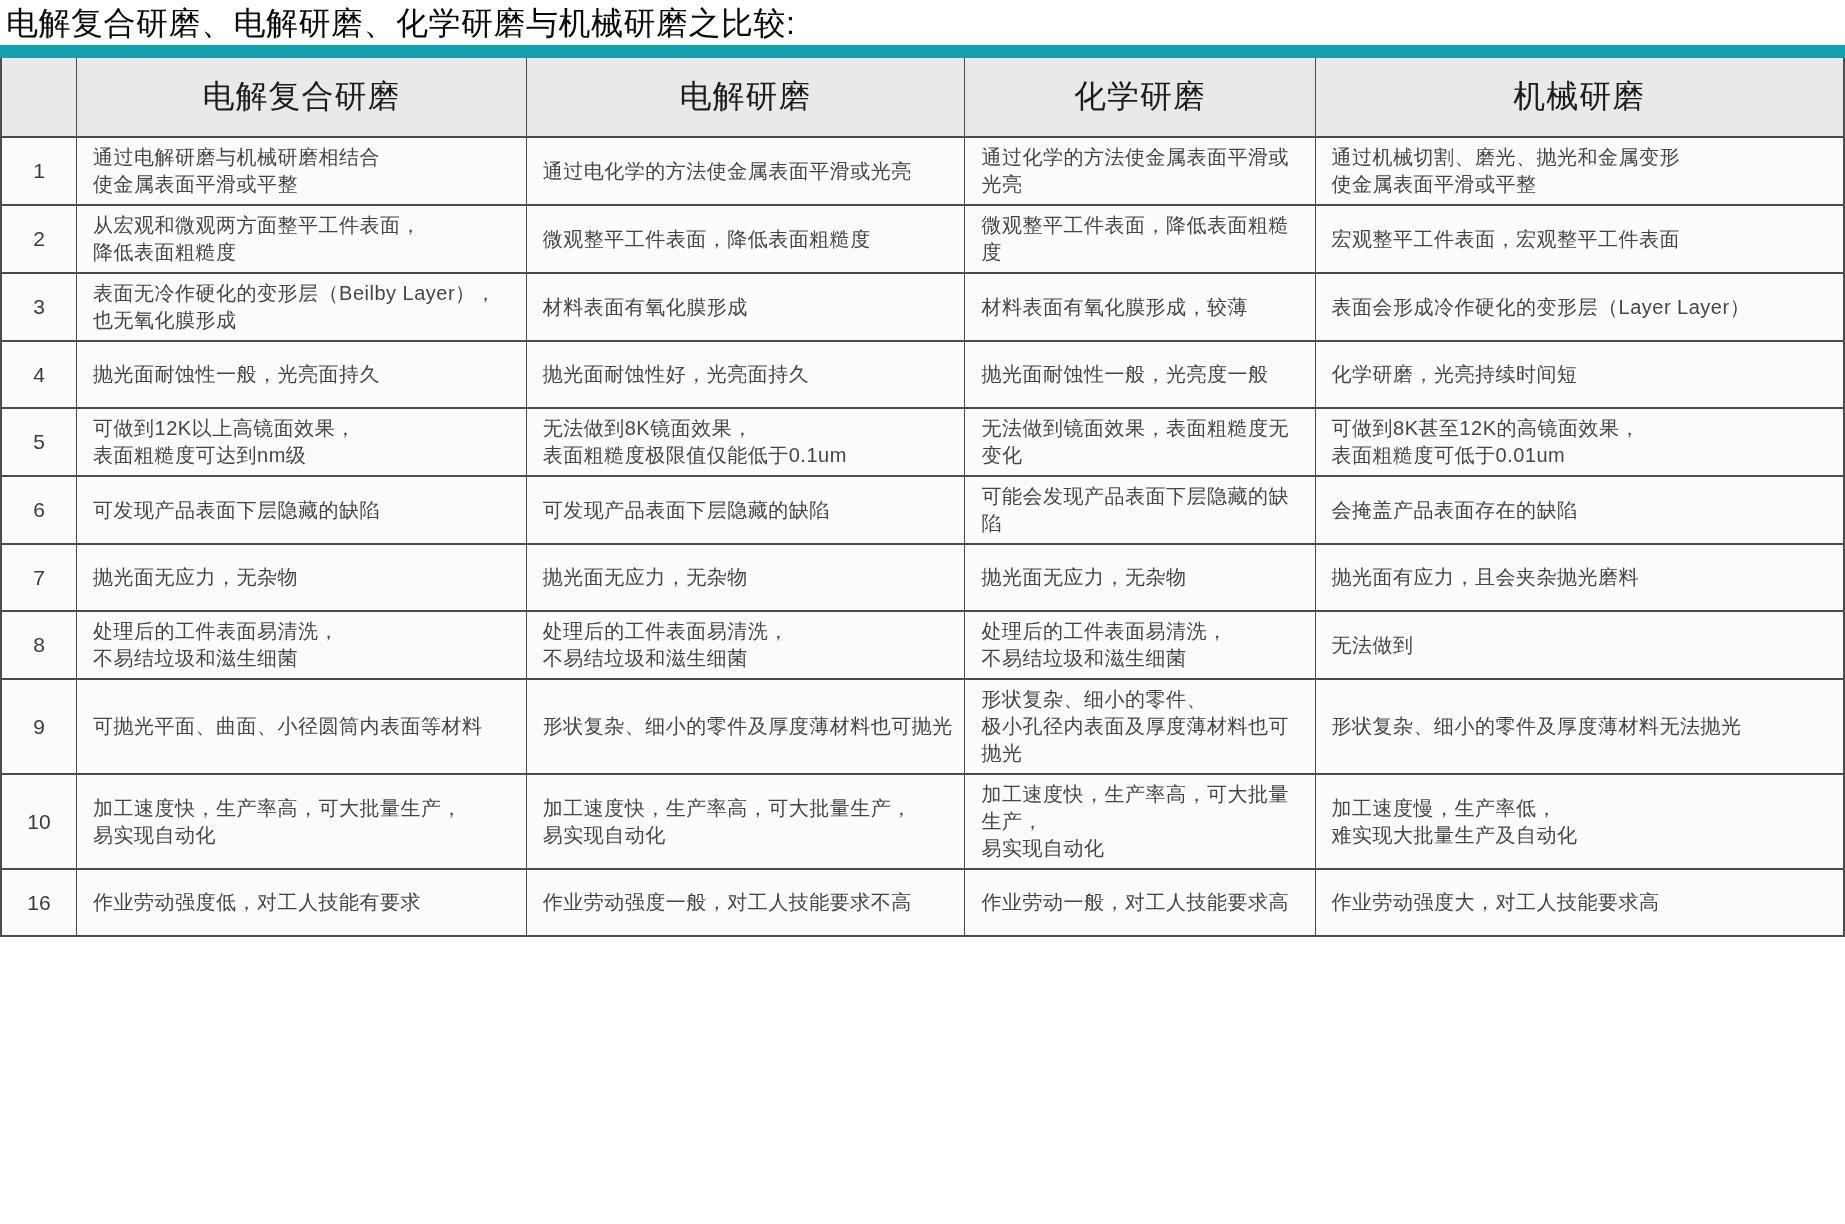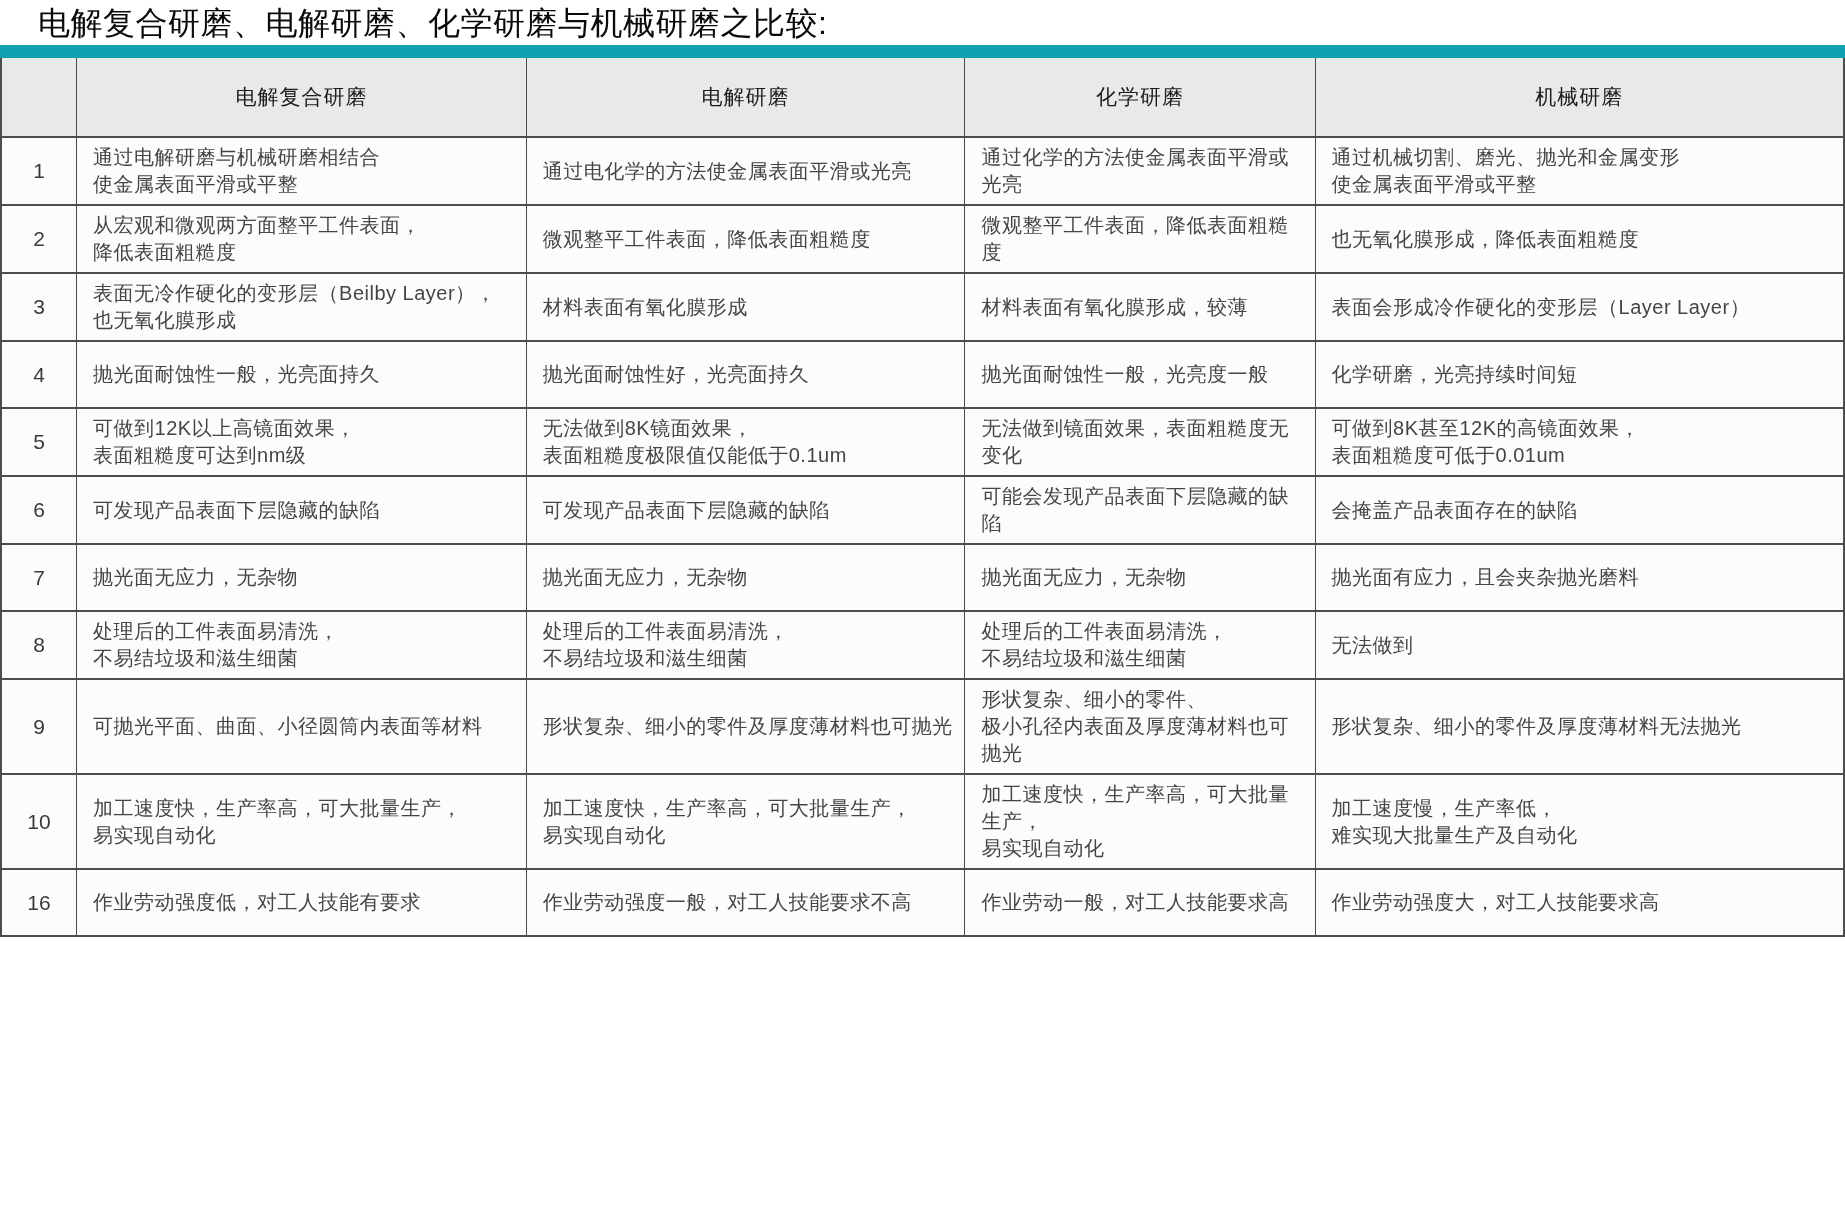--- a/index.html
+++ b/index.html
@@ -11,42 +11,41 @@
     overflow: hidden;
     font-family: "Liberation Sans", "DejaVu Sans", sans-serif;
   }
   .page-title {
     font-size: 32px;
     line-height: 38px;
     color: #0a0a0a;
     padding: 4px 10px 3px 6px;
     letter-spacing: 0.5px;
     font-weight: 400;
-    margin-left: 32px;
   }
   .accent-bar {
     height: 13px;
     width: 100%;
     background: var(--accent, #12a1b0);
   }
   table.cmp {
     width: 100%;
     border-collapse: collapse;
     table-layout: fixed;
     background: #fcfcfc;
   }
   table.cmp th, table.cmp td {
     border-style: solid;
     border-color: var(--border, #4d4d4d);
     border-width: 2px 1px;
   }
   table.cmp th {
     background: var(--header-bg, #e9e9e9);
     height: 76px;
-    font-size: 21px;
+    font-size: 32px;
     font-weight: 400;
     color: var(--header-text, #1c1c1c);
     border-top: none;
     letter-spacing: 1px;
   }
   table.cmp th:first-child, table.cmp td:first-child { border-left-width: 2px; }
   table.cmp th:last-child,  table.cmp td:last-child  { border-right-width: 2px; }
   table.cmp tbody tr { height: 67px; }
   td.cell {
     font-size: 20px;
@@ -100,21 +99,21 @@
     <td class="cell">通过机械切割、磨光、抛光和金属变形
 使金属表面平滑或平整</td>
   </tr>
 
   <tr>
     <td class="num">2</td>
     <td class="cell">从宏观和微观两方面整平工件表面，
 降低表面粗糙度</td>
     <td class="cell">微观整平工件表面，降低表面粗糙度</td>
     <td class="cell">微观整平工件表面，降低表面粗糙度</td>
-    <td class="cell">也无氧化膜形成，降低表面粗糙度</td>
+    <td class="cell">宏观整平工件表面，宏观整平工件表面</td>
   </tr>
 
   <tr>
     <td class="num">3</td>
     <td class="cell">表面无冷作硬化的变形层（Beilby Layer），
 也无氧化膜形成</td>
     <td class="cell">材料表面有氧化膜形成</td>
     <td class="cell">材料表面有氧化膜形成，较薄</td>
     <td class="cell">表面会形成冷作硬化的变形层（Layer Layer）</td>
   </tr>

